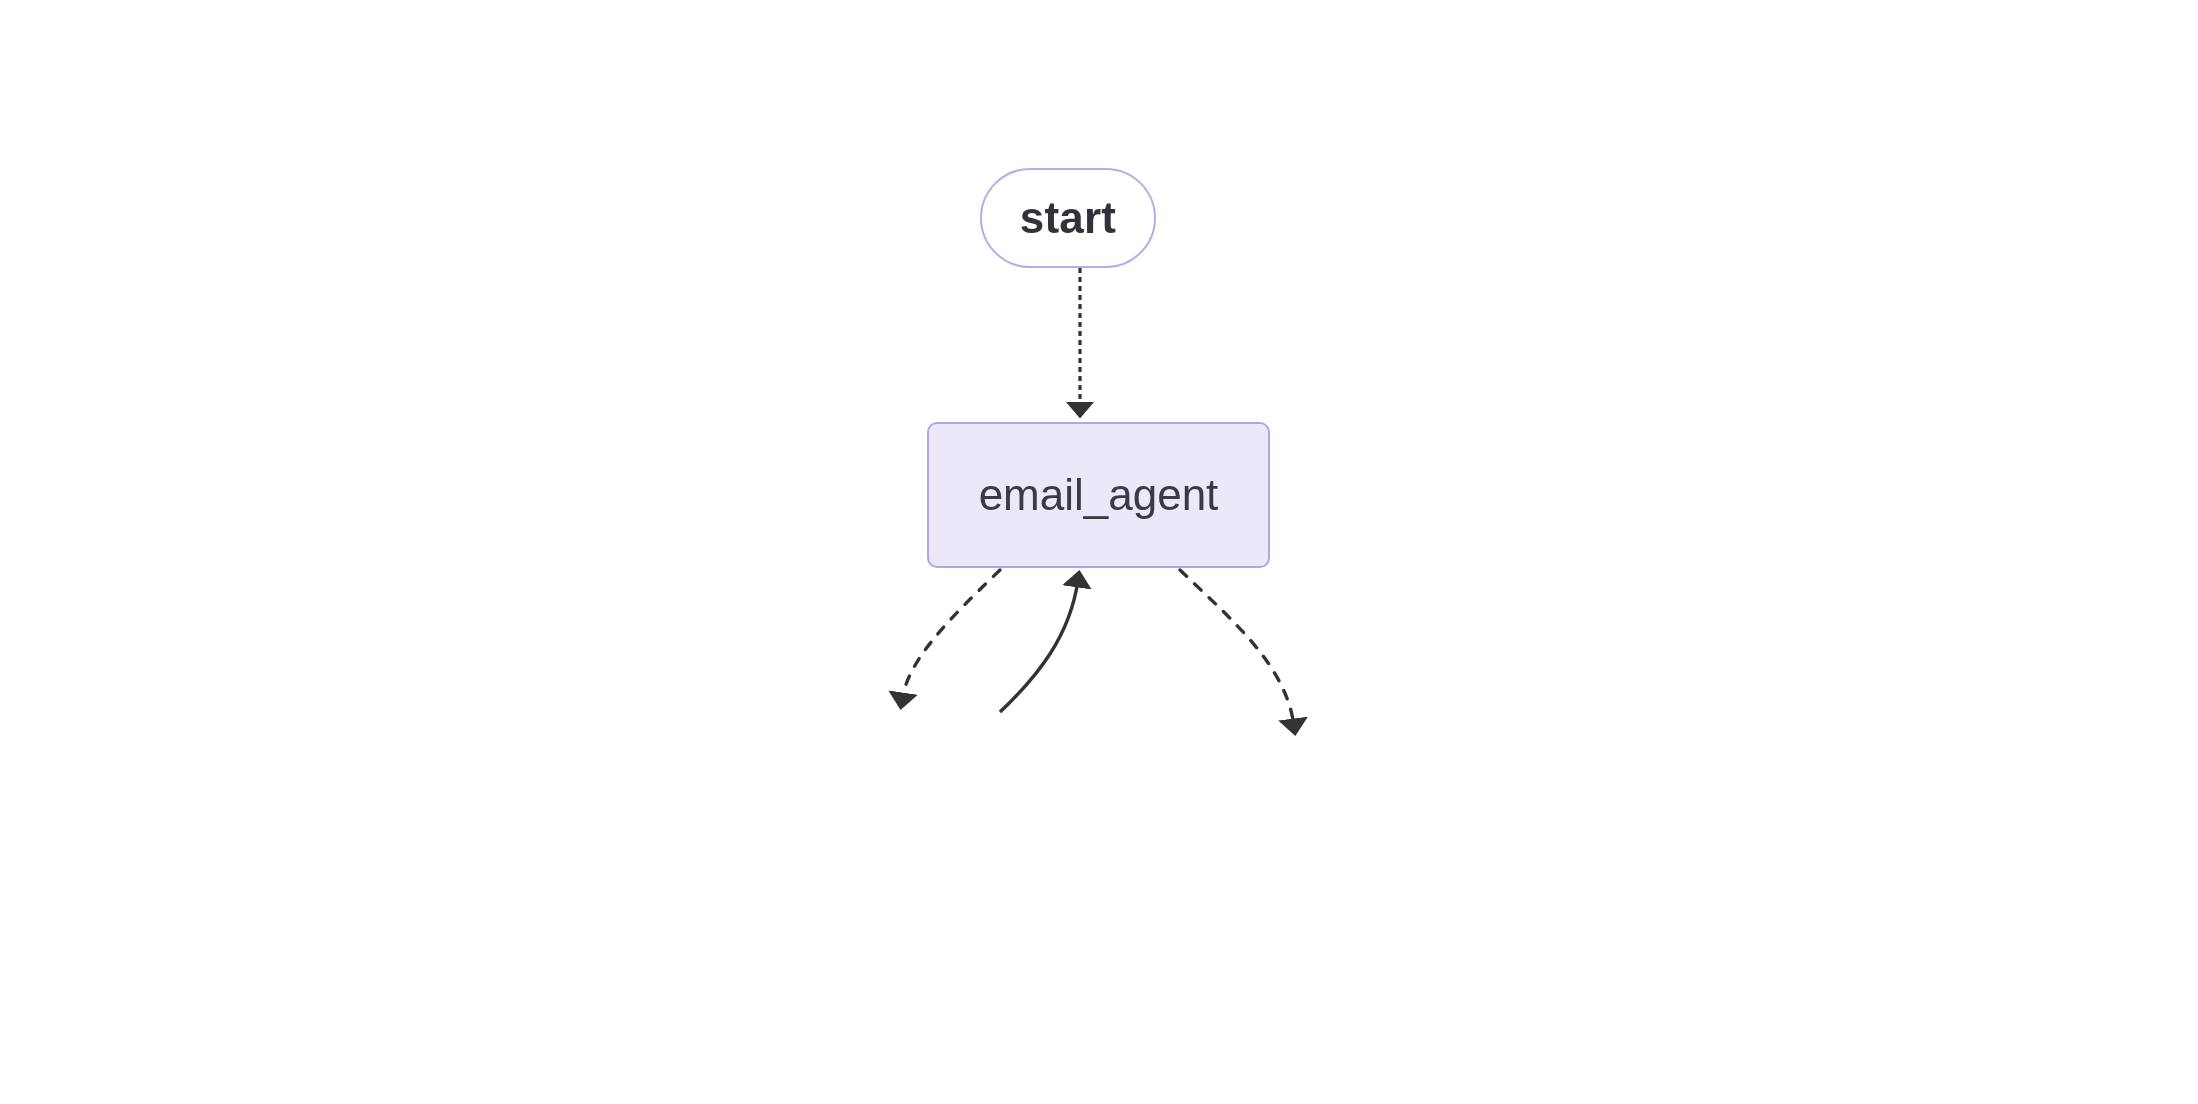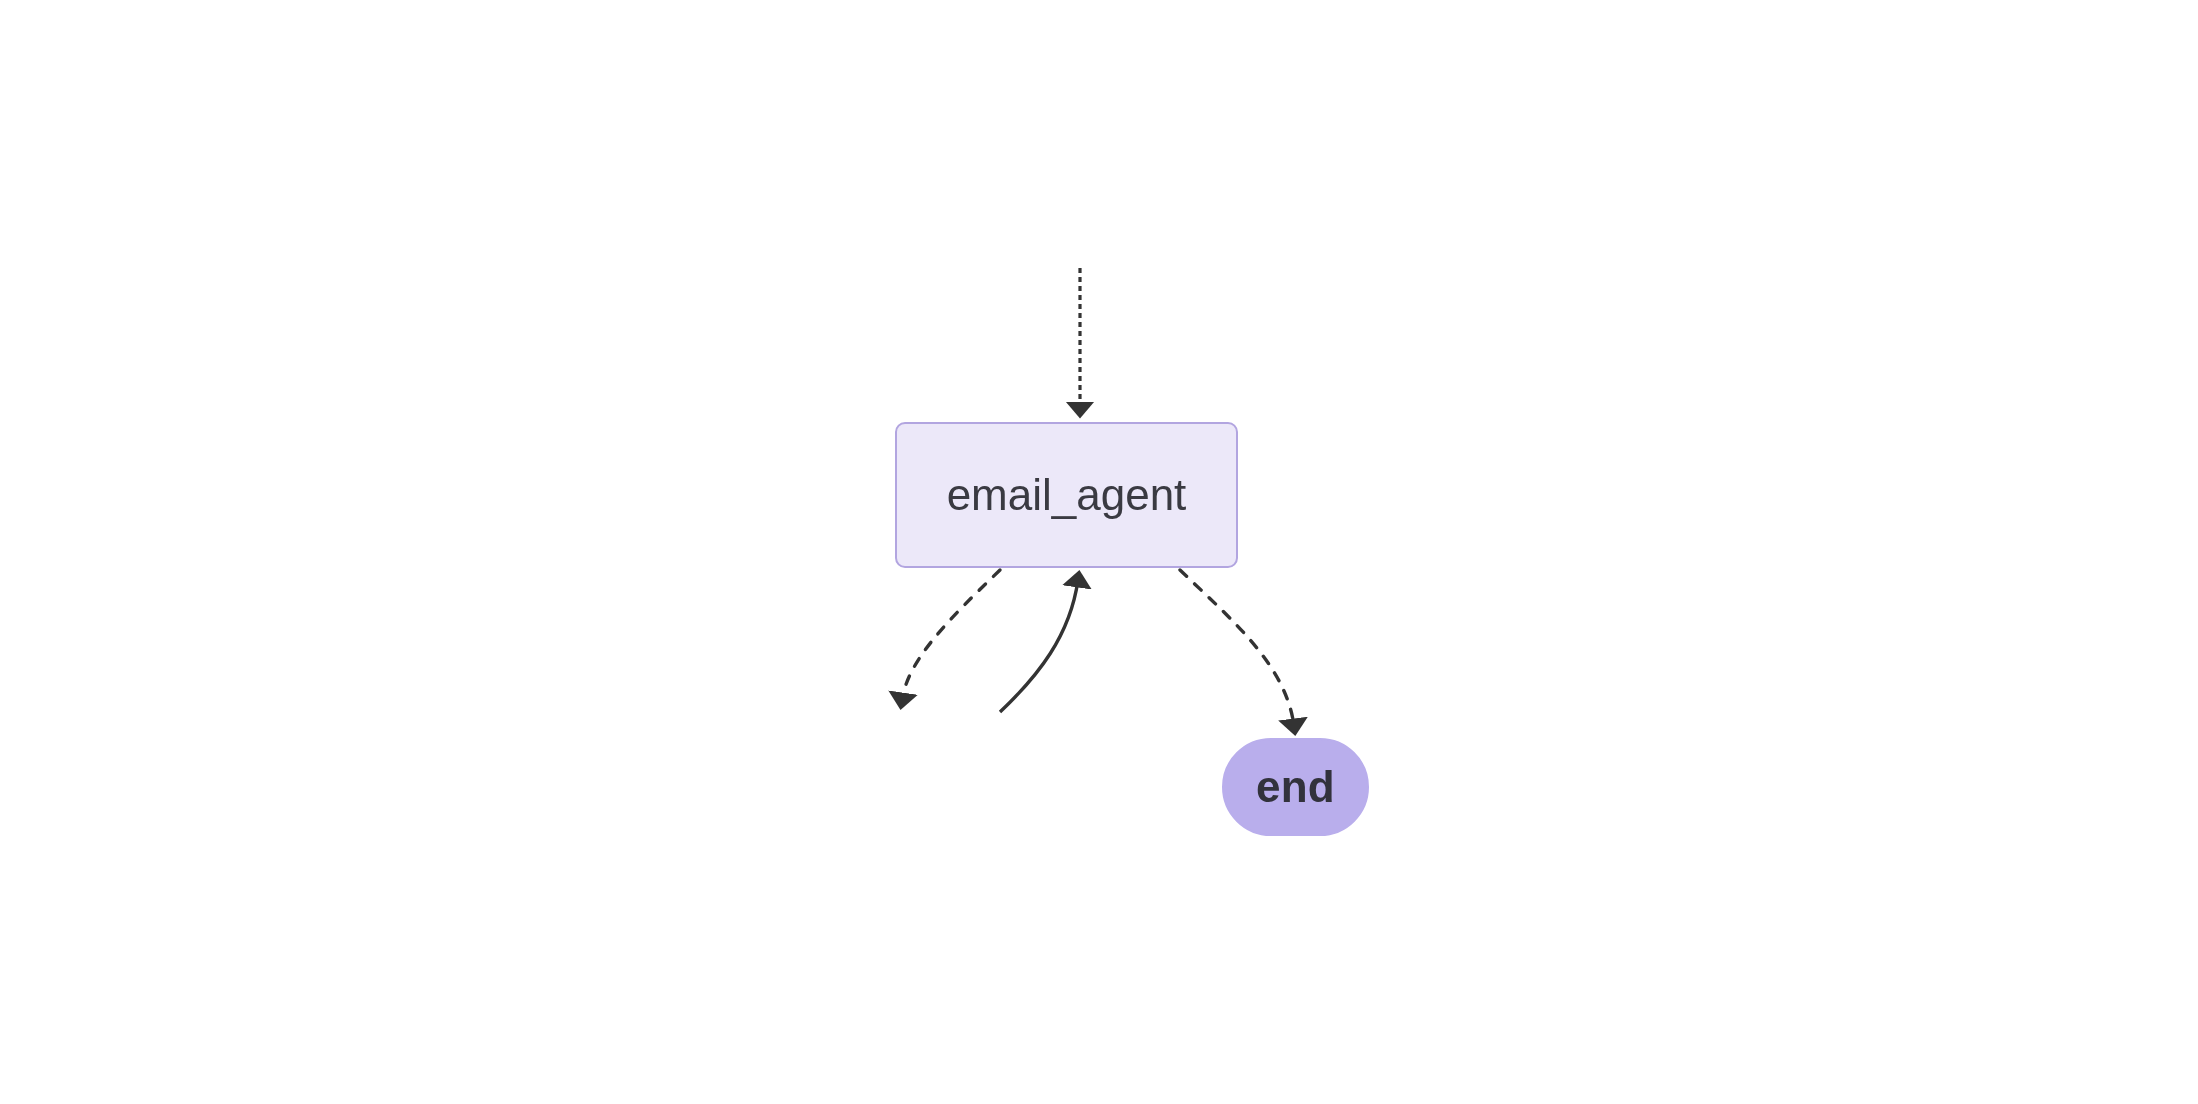--- a/index.html
+++ b/index.html
@@ -62,20 +62,21 @@
     letter-spacing: 0.2px;
   }
   
   .node-process {
     background: #ece8f9;
     border: 2.5px solid #b2a5e0;
     border-radius: 10px;
     font-weight: normal;
     font-size: 44px;
     color: #3a3a42;
+    margin-left: 32px;
   }
 </style>
 </head>
 <body>
 
 <div id="graph-canvas">
 
   <svg id="edge-layer" viewBox="0 0 2198 1104" width="2198" height="1104" xmlns="http://www.w3.org/2000/svg">
     <defs>
       <marker id="arrow-down" markerWidth="10" markerHeight="10" refX="2.2" refY="5" orient="auto" markerUnits="strokeWidth">
@@ -93,23 +94,23 @@
 
     <g>
       <path d="M 1000 712 C 1038 676, 1070 636, 1078 580" fill="none" stroke="#333333" stroke-width="3.4" marker-end="url(#arrow-down)"></path>
     </g>
 
     <g>
       <path d="M 1180 570 C 1232 620, 1286 665, 1294 726" fill="none" stroke="#333333" stroke-width="3.4" stroke-dasharray="9 11" stroke-linecap="round" marker-end="url(#arrow-down)"></path>
     </g>
   </svg>
 
+  <div class="node node-terminal node-start" style="left:980px; top:168px; width:176px; height:100px;">
+    <span class="node-label">start</span>
+  </div>
 
   <div class="node node-process" style="left:895px; top:422px; width:343px; height:146px;">
     <span class="node-label">email_agent</span>
   </div>
 
 
-  <div class="node node-terminal node-end" style="left:1222px; top:738px; width:147px; height:98px;">
-    <span class="node-label">end</span>
-  </div>
 
 </div>
 
 </body></html>

